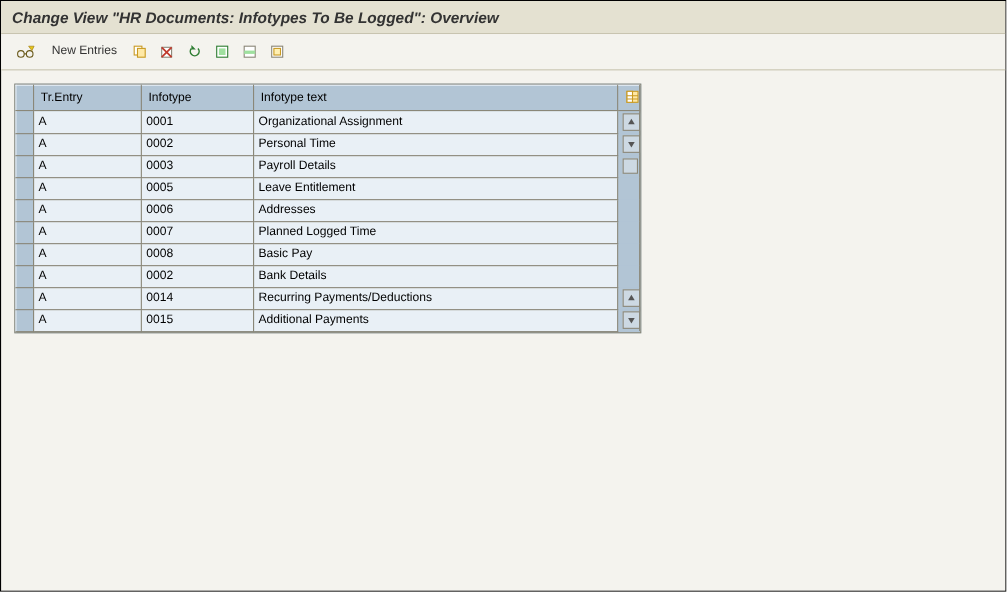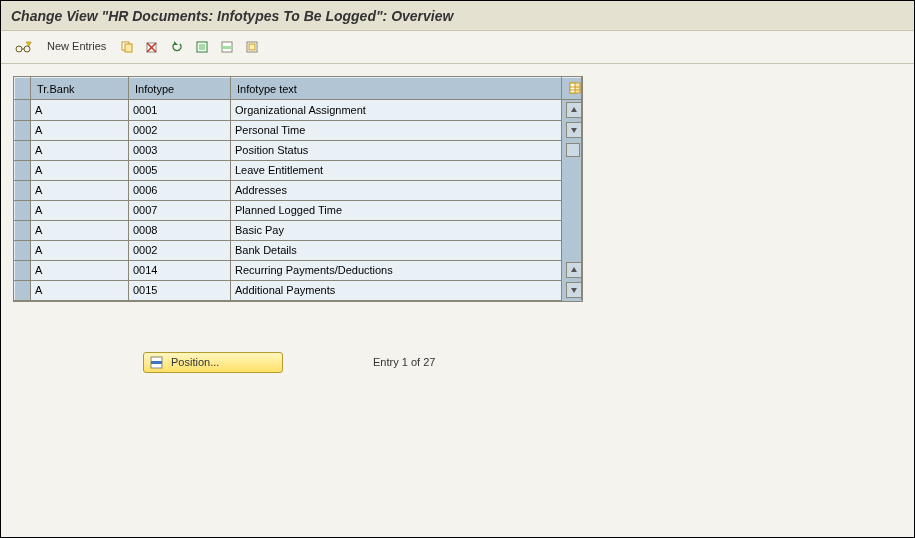--- a/index.html
+++ b/index.html
@@ -232,21 +232,21 @@
         <colgroup>
           <col class="col-sel">
           <col class="col-class">
           <col class="col-itype">
           <col class="col-text">
           <col class="col-tool">
         </colgroup>
         <thead>
           <tr>
             <th></th>
-            <th><span>Tr.Bank</span></th>
+            <th><span>Tr.Entry</span></th>
             <th><span>Infotype</span></th>
             <th><span>Infotype text</span></th>
             <th class="tool-cell">
               <span class="tool-icon">
                 <svg class="icon-svg" width="12" height="12" viewBox="0 0 12 12">
                   <rect x="1" y="1" width="10" height="10" fill="#ffe9a6" stroke="#c99a22"></rect>
                   <rect x="1" y="1" width="5" height="10" fill="#fff" stroke="#c99a22"></rect>
                   <line x1="1" y1="5" x2="11" y2="5" stroke="#c99a22"></line>
                   <line x1="1" y1="8" x2="11" y2="8" stroke="#c99a22"></line>
                 </svg>
@@ -283,21 +283,21 @@
                       <path d="M1 2 L7 2 L4 7 Z" fill="#555"></path>
                     </svg>
                   </span>
                 </div>
               </td>
             </tr>
             <tr>
               <td class="rowhead"></td>
               <td>A</td>
               <td>0003</td>
-              <td>Position Status</td>
+              <td>Payroll Details</td>
               <td class="tool-cell" style="border-top: none; border-bottom: none;">
                 <div style="width: 14px; height: 14px; background: rgb(205, 217, 227); border: 1px solid rgb(138, 135, 120); margin: 0px auto;"></div>
               </td>
             </tr>
             <tr>
               <td class="rowhead"></td>
               <td>A</td>
               <td>0005</td>
               <td>Leave Entitlement</td>
               <td class="tool-cell" style="border-top: none; border-bottom: none;"></td>
@@ -357,27 +357,15 @@
                       <path d="M1 2 L7 2 L4 7 Z" fill="#555"></path>
                     </svg>
                   </span>
                 </div>
               </td>
             </tr>
           </tbody>
       </table>
     </div>
 
-    <div class="footer-row">
-      <button class="position-btn">
-        <span>
-          <svg class="icon-svg" width="13" height="13" viewBox="0 0 13 13">
-            <rect x="1" y="1" width="11" height="11" fill="#fff" stroke="#8a8778"></rect>
-            <rect x="1" y="5" width="11" height="3" fill="#3a76c4"></rect>
-          </svg>
-        </span>
-        <span>Position...</span>
-      </button>
-      <span class="entry-text">Entry 1 of 27</span>
-    </div>
 
   </div>
 </div>
 
 </body></html>

